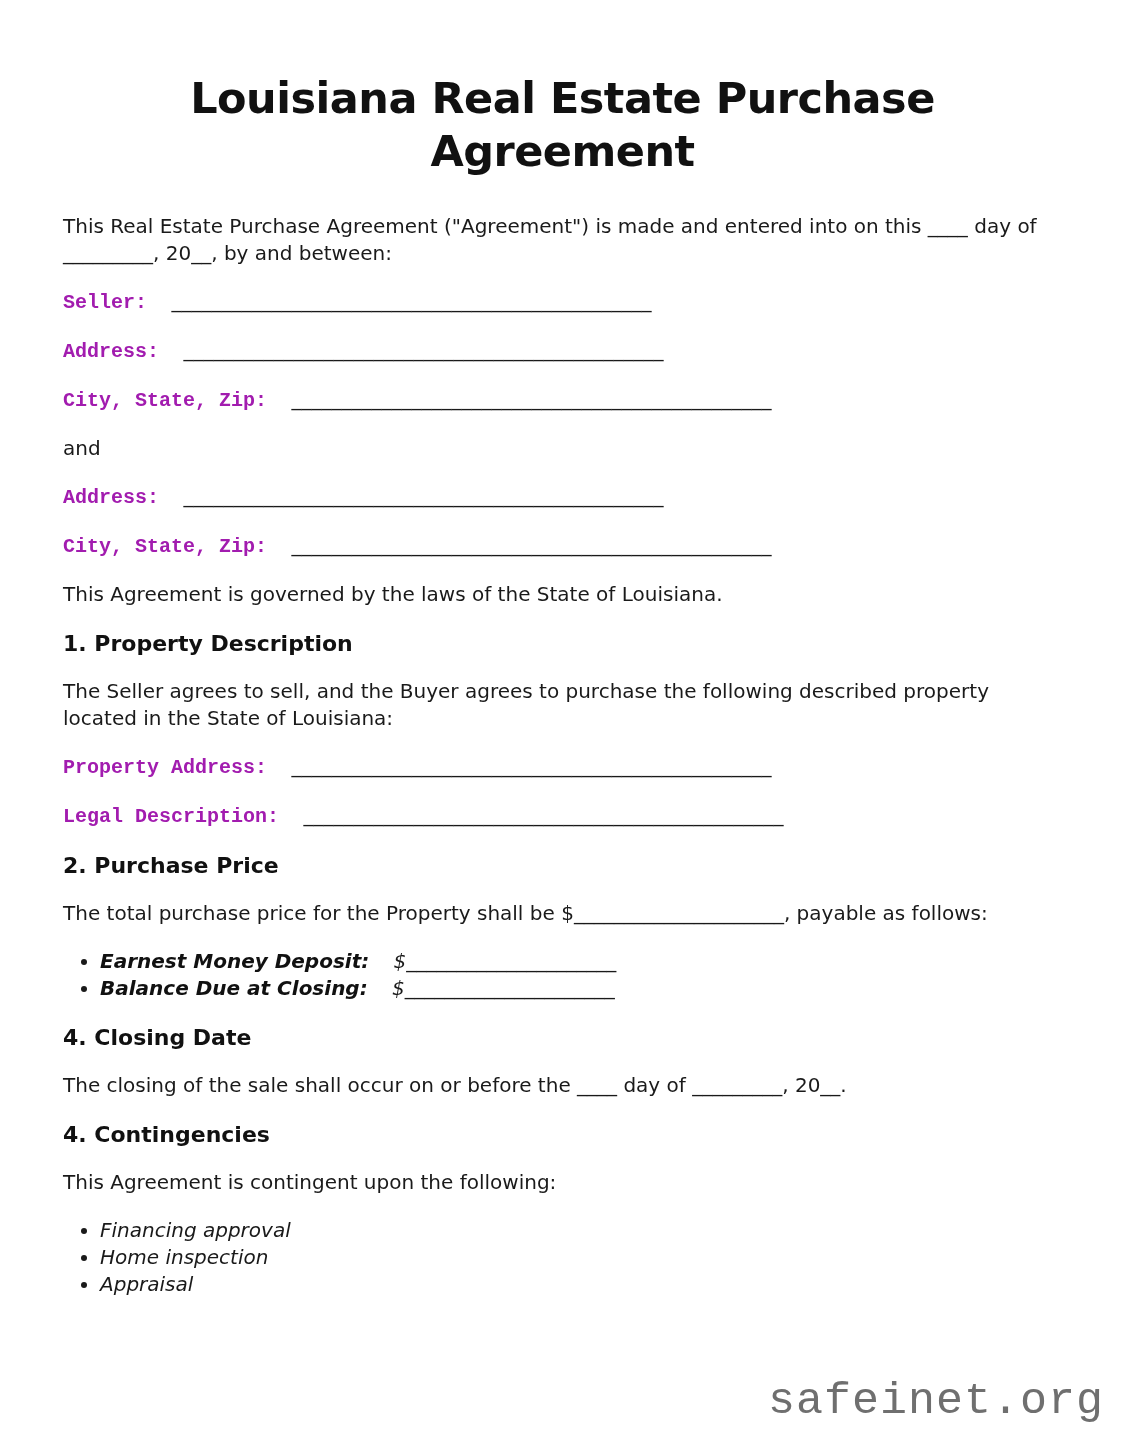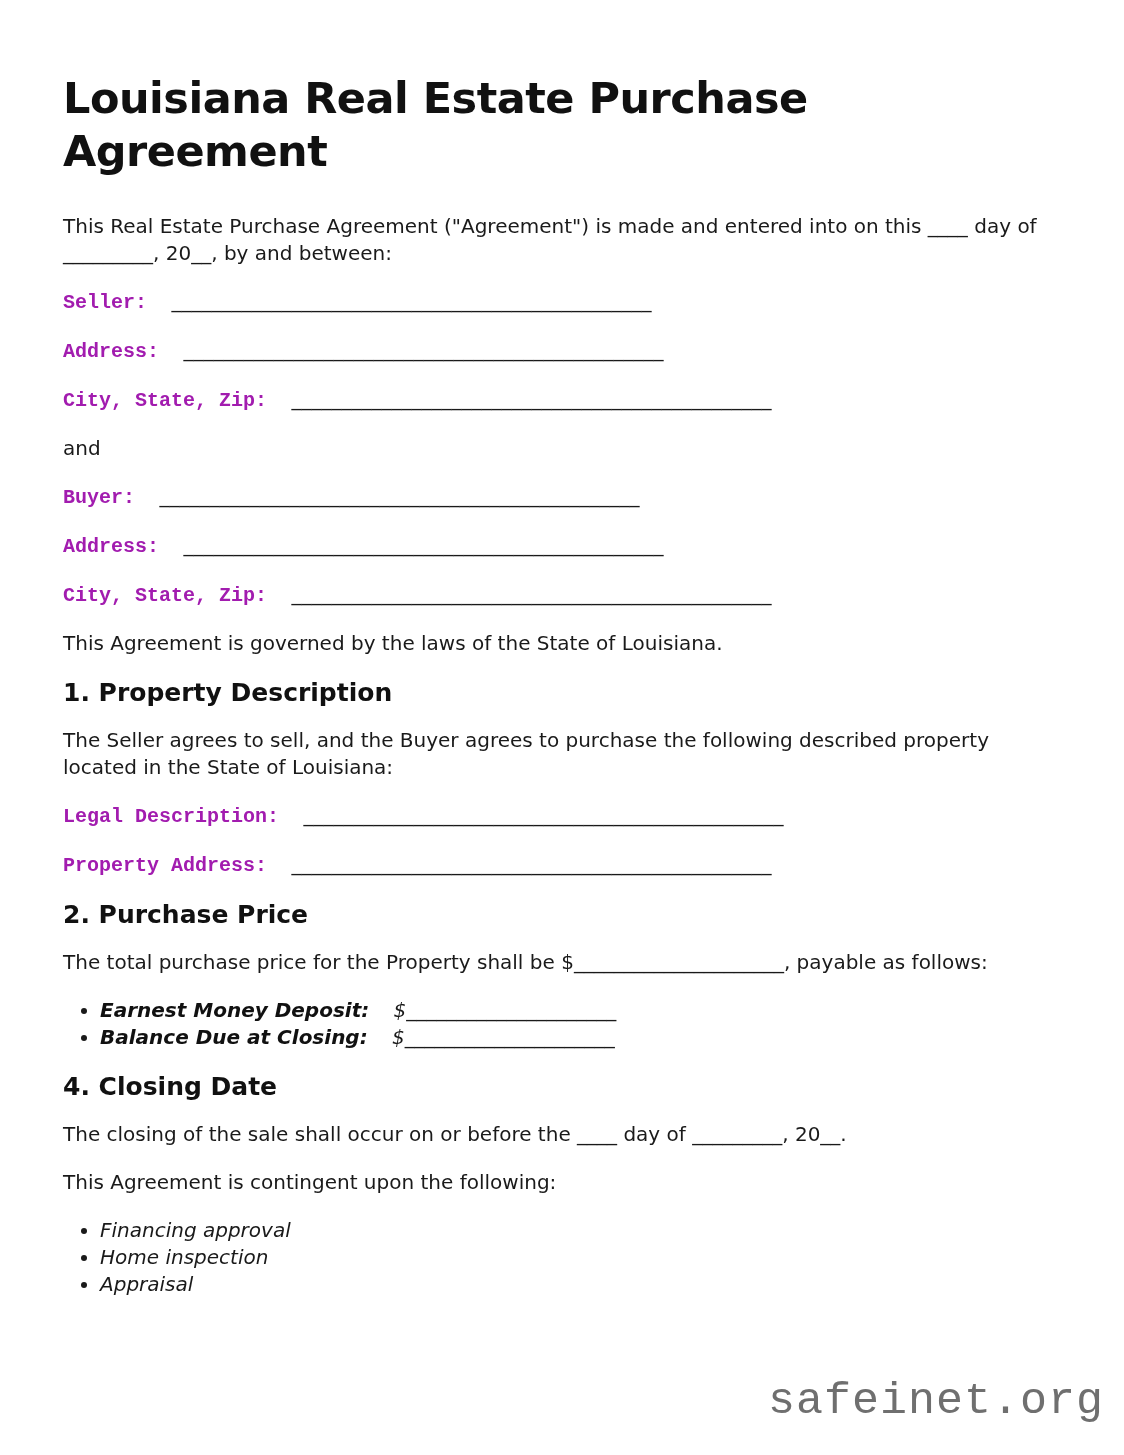--- a/index.html
+++ b/index.html
@@ -19,28 +19,29 @@
     padding: 72px 62px 0 63px;
     max-width: 999px;
   }
   h1 {
     font-size: 43px;
     line-height: 1.24;
     font-weight: 700;
     color: #111111;
     margin: 0 0 34px 0;
     letter-spacing: -0.5px;
+    text-align: center;
   }
   p {
     font-size: 20px;
     line-height: 27px;
     margin: 0 0 21px 0;
   }
   h3 {
-    font-size: 25px;
+    font-size: 22px;
     line-height: 29px;
     font-weight: 700;
     color: #111111;
     margin: 0 0 20px 0;
   }
   .field strong {
     color: #a21caf;
     font-family: Liberation Mono, monospace;
   }
   .blank {
@@ -85,49 +86,49 @@
   <p>This Real Estate Purchase Agreement ("Agreement") is made and entered into on this ____ day of _________, 20__, by and between:</p>
 
   <p class="field"><strong>Seller:</strong> <span class="blank">________________________________________________</span></p>
 
   <p class="field"><strong>Address:</strong> <span class="blank">________________________________________________</span></p>
 
   <p class="field"><strong>City, State, Zip:</strong> <span class="blank">________________________________________________</span></p>
 
   <p>and</p>
 
-  <p class="field"><strong>Buyer:</strong> <span class="blank">________________________________________________</span></p>
 
   <p class="field"><strong>Address:</strong> <span class="blank">________________________________________________</span></p>
 
   <p class="field"><strong>City, State, Zip:</strong> <span class="blank">________________________________________________</span></p>
 
   <p>This Agreement is governed by the laws of the State of Louisiana.</p>
 
   <h3>1. Property Description</h3>
 
   <p>The Seller agrees to sell, and the Buyer agrees to purchase the following described property located in the State of Louisiana:</p>
 
+  <p class="field"><strong>Property Address:</strong> <span class="blank">________________________________________________</span></p>
+
   <p class="field"><strong>Legal Description:</strong> <span class="blank">________________________________________________</span></p>
-
-  <p class="field"><strong>Property Address:</strong> <span class="blank">________________________________________________</span></p>
 
   <h3>2. Purchase Price</h3>
 
   <p class="price-par"><span>The total purchase price for the Property shall be </span><span class="blank" style="margin-left:0">$_____________________</span><span>, payable as follows:</span></p>
 
   <ul>
     <li><strong>Earnest Money Deposit:</strong> <span class="blank">$_____________________</span></li>
     <li><strong>Balance Due at Closing:</strong> <span class="blank">$_____________________</span></li>
   </ul>
 
   <h3>4. Closing Date</h3>
 
   <p>The closing of the sale shall occur on or before the ____ day of _________, 20__.</p>
 
+  <h3>4. Contingencies</h3>
 
   <p>This Agreement is contingent upon the following:</p>
 
   <ul>
     <li>Financing approval</li>
     <li>Home inspection</li>
     <li>Appraisal</li>
   </ul>
 
 </div>

